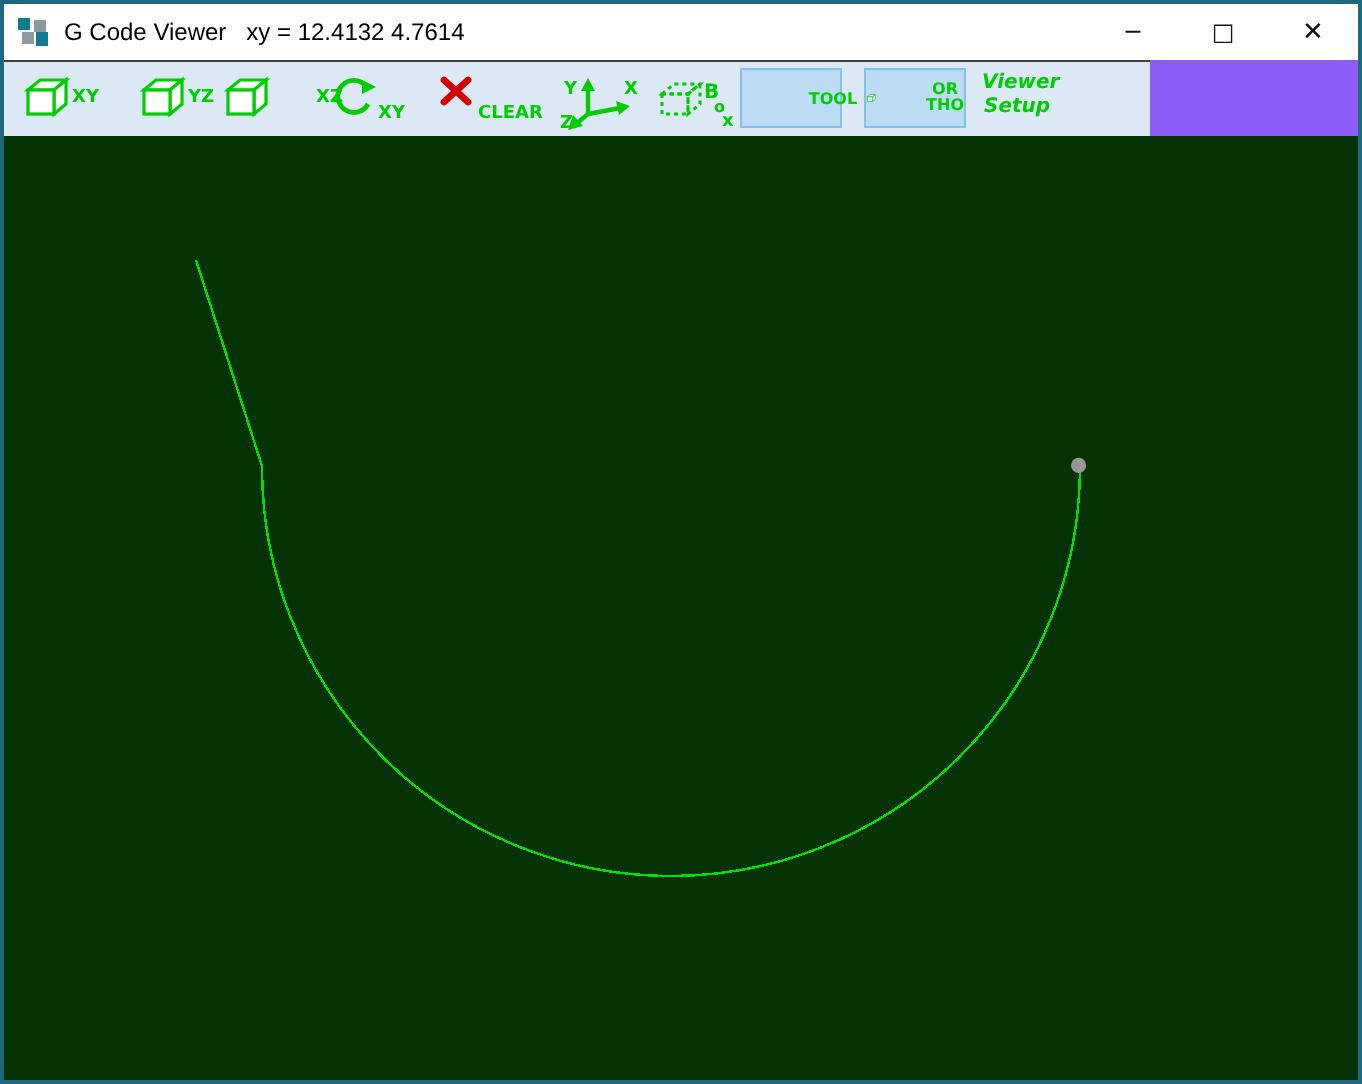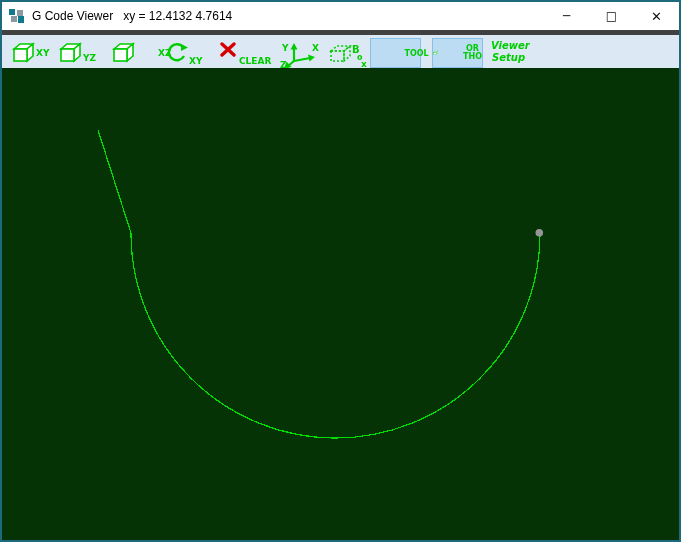--- a/index.html
+++ b/index.html
@@ -28,22 +28,22 @@
   .title-text .readout{margin-left:10px;}
   .win-controls{position:absolute;right:0;top:0;height:28px;display:flex;}
   .win-btn{
     width:45px;height:28px;border:none;background:transparent;
     display:flex;align-items:center;justify-content:center;
     font-family:"DejaVu Sans",sans-serif;font-size:12px;color:#111;cursor:default;
   }
   .win-btn.close{font-size:13px;}
   
   .toolbar{
-    position:absolute;left:0;top:28px;width:677px;height:38px;
-    background:var(--toolbar-bg);border-top:5px solid #404040;
+    position:absolute;left:0;top:28px;width:573px;height:38px;
+    background:var(--toolbar-bg);border-top:1px solid #404040;
   }
   .tb-item{position:absolute;display:flex;align-items:flex-start;background:transparent;border:none;cursor:default;}
   .tb-label{
     font-family:"DejaVu Sans",sans-serif;font-weight:bold;font-size:9px;
     color:var(--green);letter-spacing:0px;
   }
   .view-btn .tb-label{margin-top:6px;margin-left:1px;}
   .rotate-btn .tb-label{margin-top:13px;margin-left:1px;}
   .clear-btn{flex-direction:column;}
   .clear-btn .tb-label{margin-left:19px;margin-top:-1px;}
@@ -97,21 +97,21 @@
 
     <button class="tb-item view-btn" style="left:8px;top:7px;">
       <svg width="25" height="21" viewBox="0 0 25 21">
         <path d="M4 7 L10 2 L23 2 L17 7 Z" fill="#fff" stroke="var(--green)" stroke-width="1.6"></path>
         <path d="M17 7 L23 2 L23 14 L17 19 Z" fill="#fff" stroke="var(--green)" stroke-width="1.6"></path>
         <rect x="4" y="7" width="13" height="12" fill="#fff" stroke="var(--green)" stroke-width="1.6"></rect>
       </svg>
       <span class="tb-label">XY</span>
     </button>
 
-    <button class="tb-item view-btn" style="left:55px;top:7px;align-items:flex-end;">
+    <button class="tb-item view-btn" style="left:66px;top:7px;">
       <svg width="25" height="21" viewBox="0 0 25 21">
         <path d="M4 7 L10 2 L23 2 L17 7 Z" fill="#fff" stroke="var(--green)" stroke-width="1.6"></path>
         <path d="M17 7 L23 2 L23 14 L17 19 Z" fill="#fff" stroke="var(--green)" stroke-width="1.6"></path>
         <rect x="4" y="7" width="13" height="12" fill="#fff" stroke="var(--green)" stroke-width="1.6"></rect>
       </svg>
       <span class="tb-label">YZ</span>
     </button>
 
     <button class="tb-item view-btn" style="left:108px;top:7px;gap:22px;">
       <svg width="25" height="21" viewBox="0 0 25 21">

